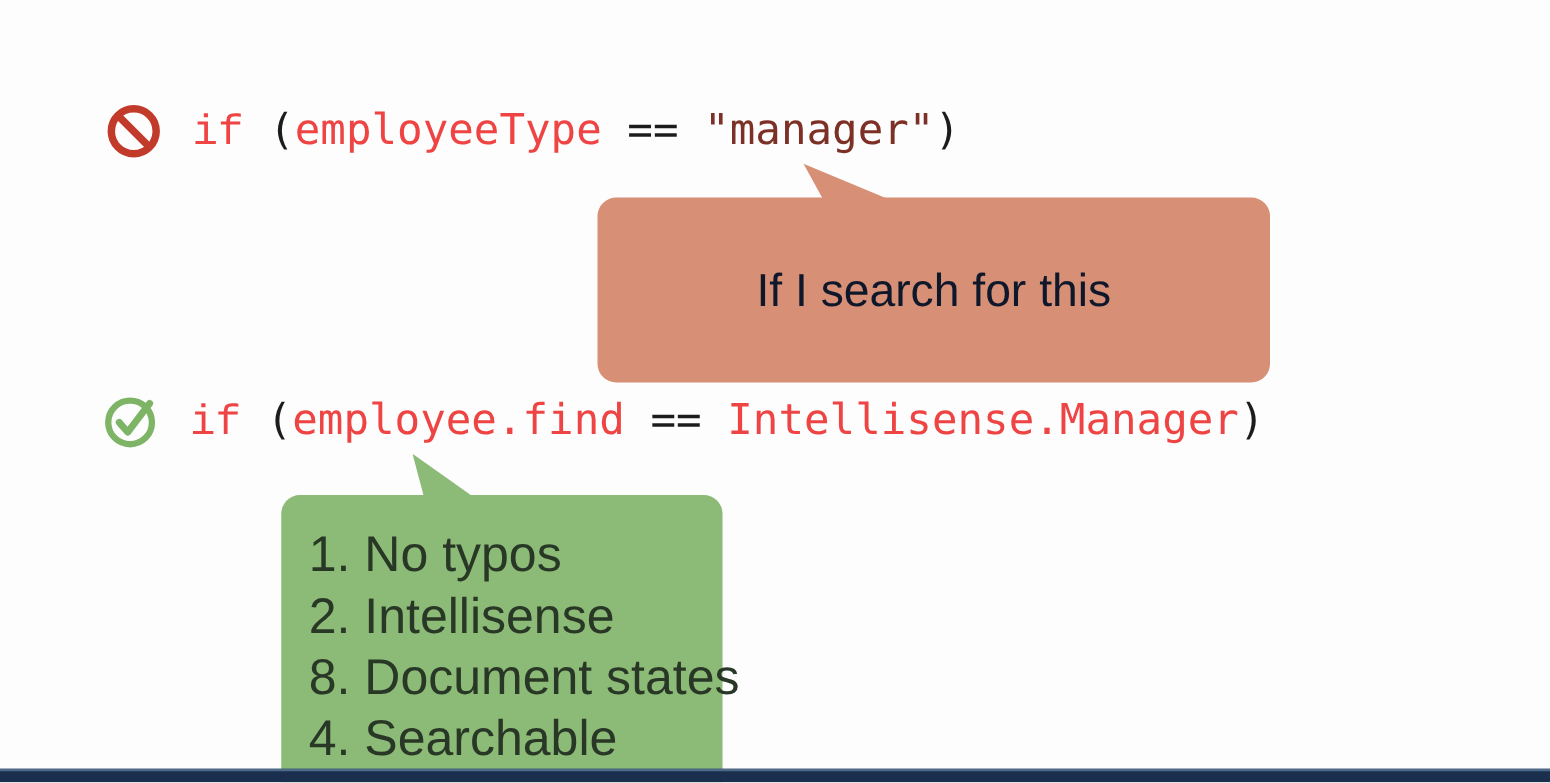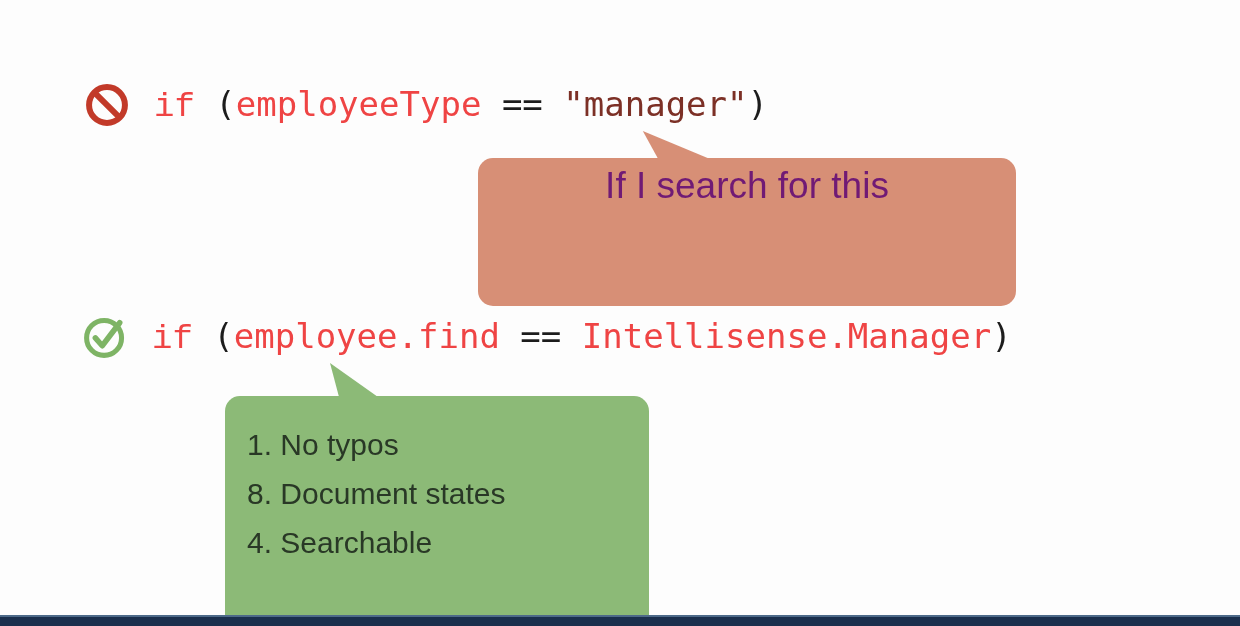--- a/index.html
+++ b/index.html
@@ -53,45 +53,45 @@
     position: absolute;
     pointer-events: none;
   }
 
   #search-callout {
     left: 478px;
     top: 158px;
     width: 538px;
     height: 148px;
     background: #d78f76;
-    color: #701a75;
+    color: #0f172a;
     font-size: 37px;
     line-height: 55px;
     text-align: center;
     display: flex;
-    flex-direction: row;
+    flex-direction: column;
     justify-content: center;
   }
   #search-callout .tail {
     left: 162px;              
     top: -27px;
     width: 70px;
     height: 28px;
     background: #d78f76;
     clip-path: polygon(4% 0%, 100% 100%, 26% 100%);
   }
 
   #benefits-callout {
     left: 225px;
     top: 396px;
-    width: 424px;
+    width: 353px;
     height: 230px;
     background: #8cba77;
     color: #293826;
-    font-size: 30px;
+    font-size: 40px;
     line-height: 49px;
     border-bottom-left-radius: 0;
     border-bottom-right-radius: 0;
   }
   #benefits-callout .tail {
     left: 103px;              
     top: -33px;
     width: 50px;
     height: 34px;
     background: #8cba77;
@@ -141,20 +141,21 @@
         <path d="M14.5 26 L22 34.5 L41 9.5" fill="none" stroke="#7eb465" stroke-width="6" stroke-linecap="round" stroke-linejoin="round"></path>
       </svg>
     </span>
     <span class="code-text"><span class="tok-keyword">if</span><span class="tok-punct"> (</span><span class="tok-ident">employee.find</span><span class="tok-op"> == </span><span class="tok-ident">Intellisense.Manager</span><span class="tok-punct">)</span></span>
   </div>
 
   <div class="callout" id="benefits-callout">
     <div class="tail"></div>
     <div class="list">
       <div class="benefit-item">1. No typos</div>
+      <div class="benefit-item">2. Intellisense</div>
       <div class="benefit-item">8. Document states</div>
       <div class="benefit-item">4. Searchable</div>
     </div>
   </div>
 
   <div id="bottom-bar"></div>
 
 </div>
 
 </body></html>

